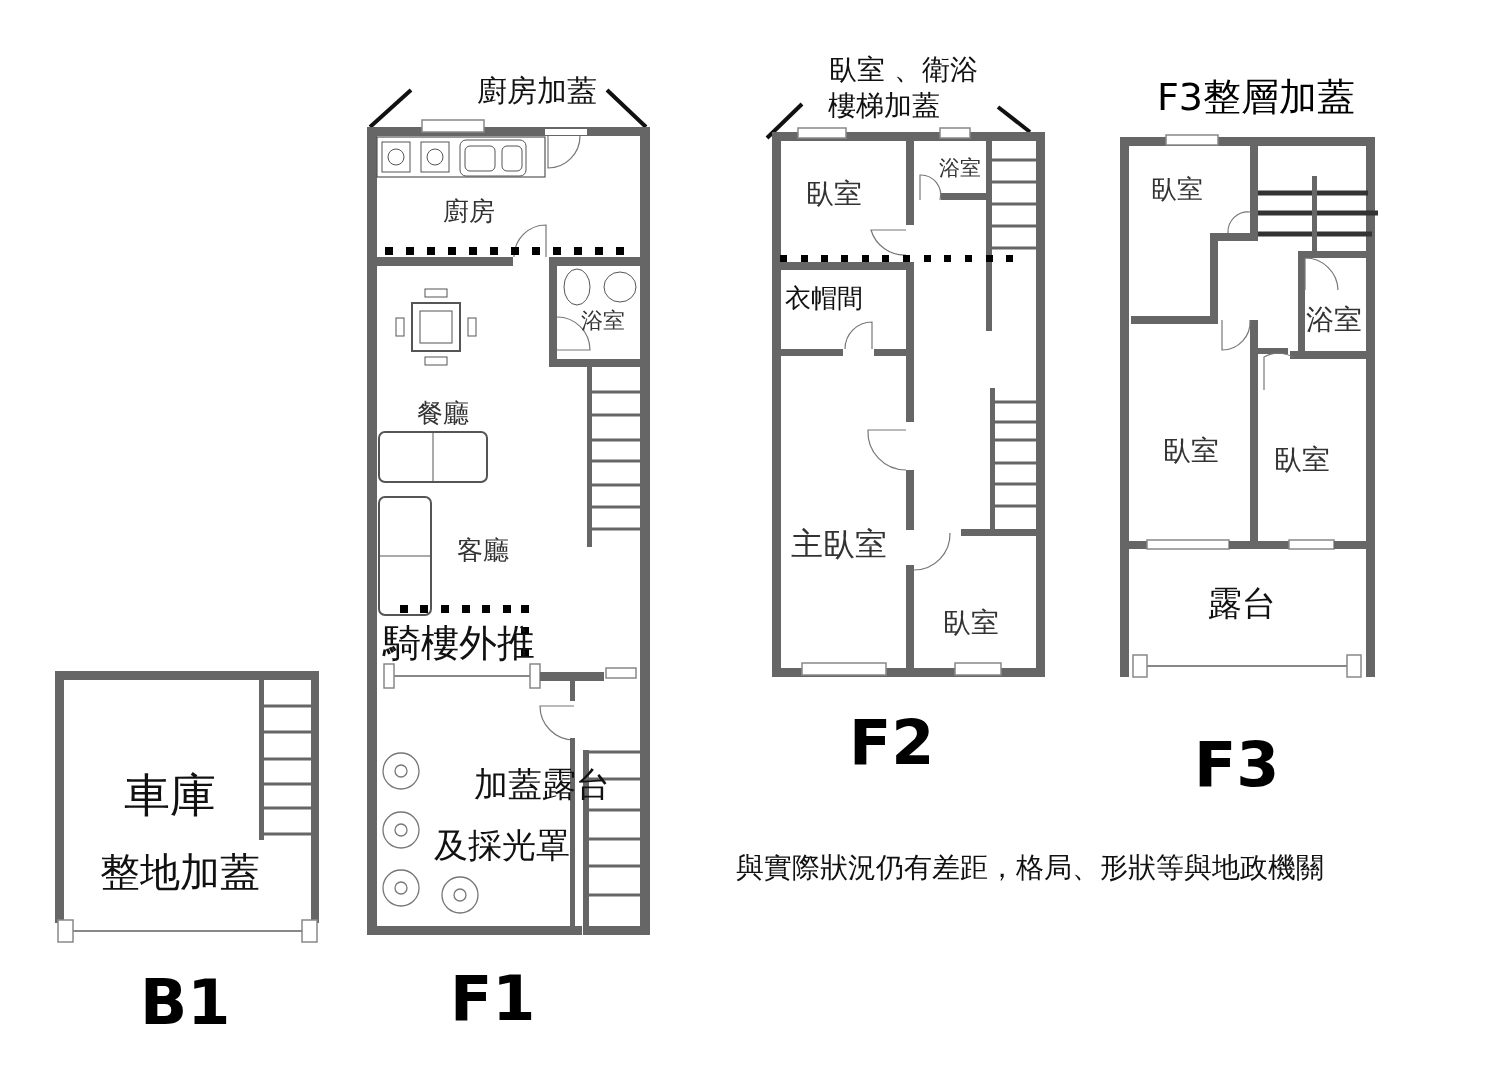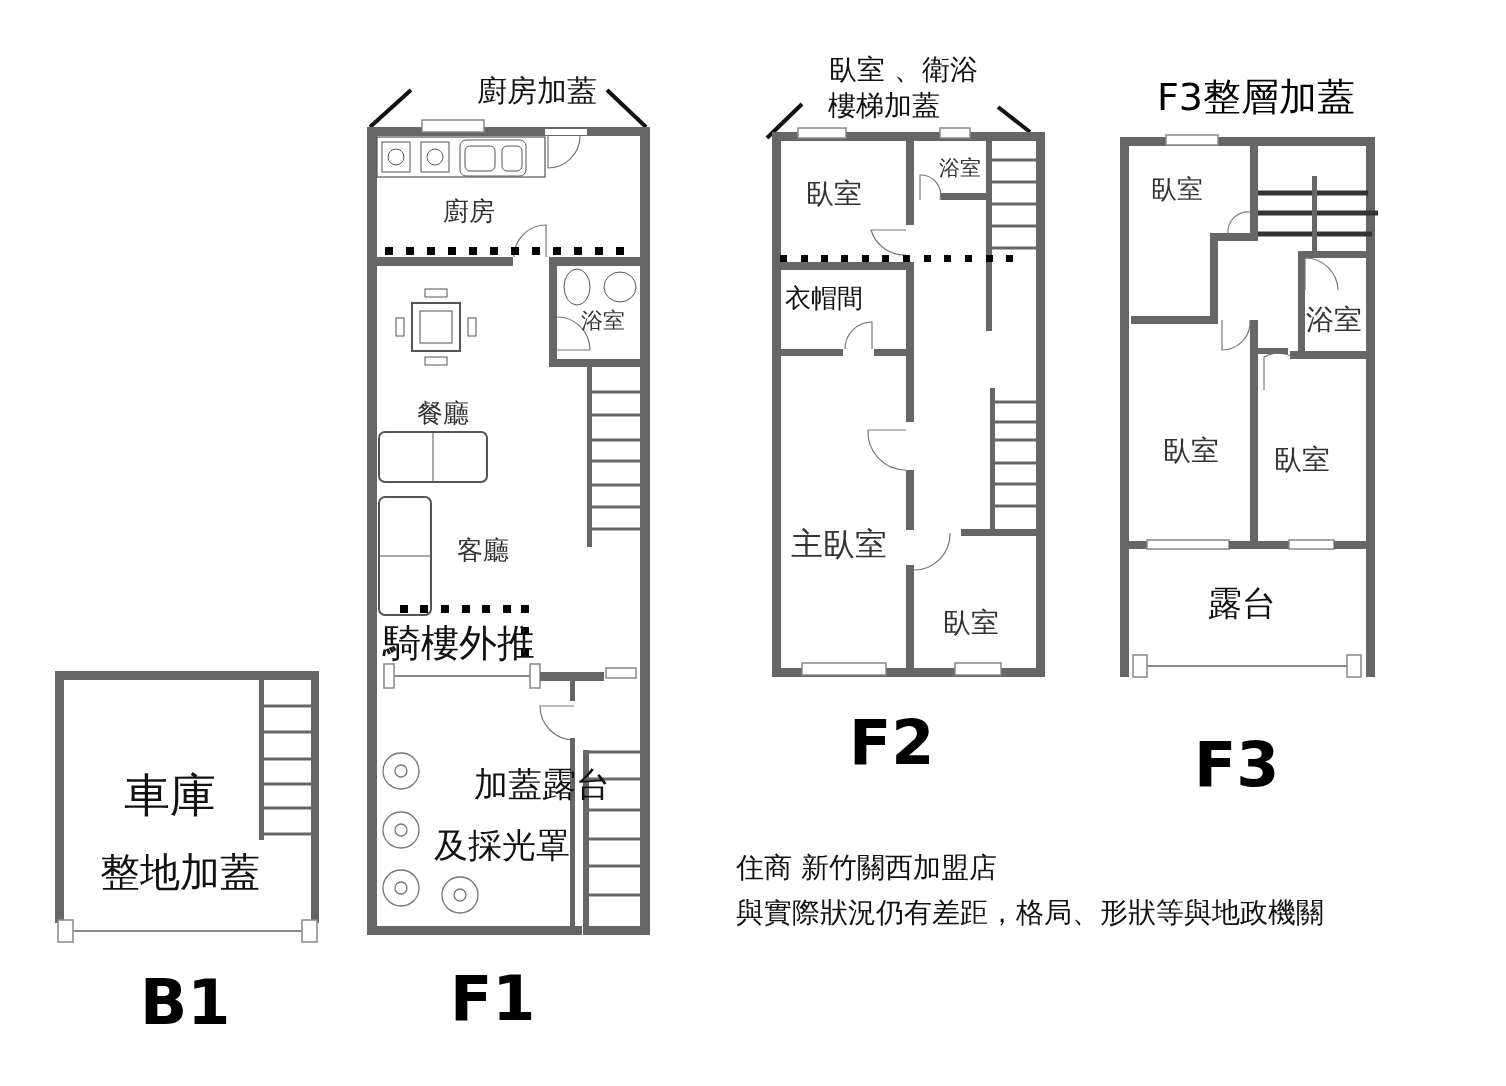--- a/index.html
+++ b/index.html
@@ -272,15 +272,14 @@
 
 <div class="lbl note" style="left:1157px;top:78px;font-size:38px;color:#000;">F3整層加蓋</div>
 <div class="lbl room" style="left:1151px;top:176px;">臥室</div>
 <div class="lbl room" style="left:1306px;top:306px;font-size:28px;">浴室</div>
 <div class="lbl room" style="left:1163px;top:437px;font-size:28px;">臥室</div>
 <div class="lbl room" style="left:1274px;top:446px;font-size:28px;">臥室</div>
 <div class="lbl room-big" style="left:1208px;top:586px;">露台</div>
 <div class="lbl floor" style="left:1194px;top:708px;margin-top:26px;">F3</div>
 
 <div class="disclaimer">
-  <div>住商 新竹關西加盟店</div>
   <div>與實際狀況仍有差距，格局、形狀等與地政機關</div>
 </div>
 
 </body></html>

